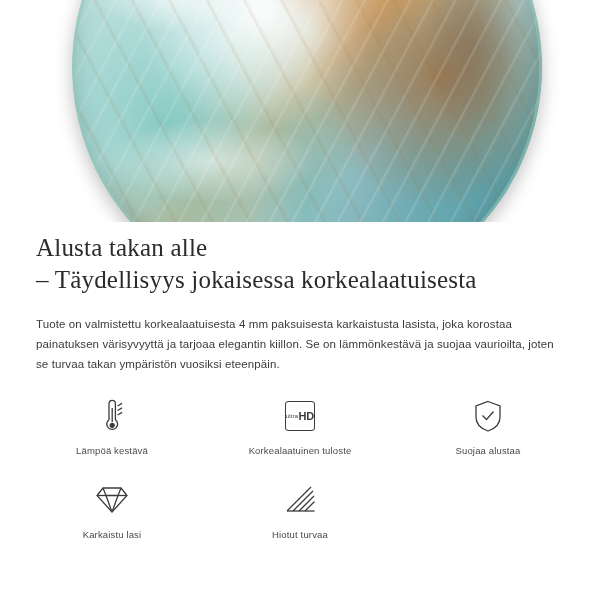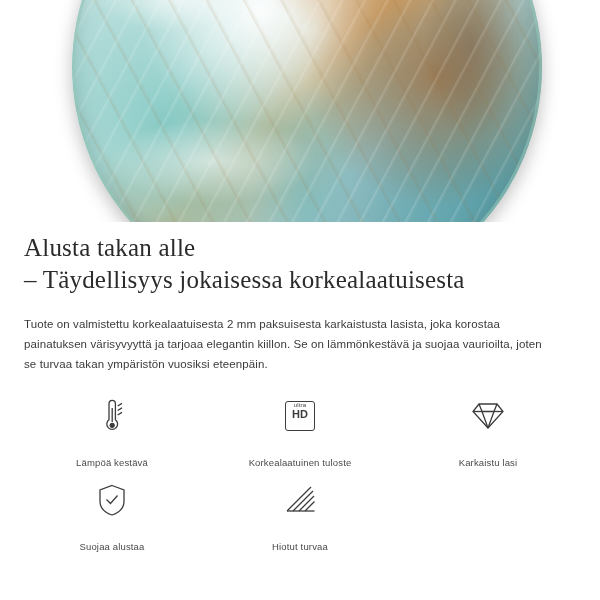--- a/index.html
+++ b/index.html
@@ -58,21 +58,21 @@
       repeating-linear-gradient(118deg, rgba(255,255,255,0.00) 0px, rgba(255,255,255,0.00) 16px, rgba(255,255,255,0.16) 17px, rgba(255,255,255,0.00) 20px),
       repeating-linear-gradient(62deg, rgba(160,110,55,0.00) 0px, rgba(160,110,55,0.00) 28px, rgba(160,110,55,0.13) 29px, rgba(160,110,55,0.00) 33px);
   }
   .hero-edge {
     position: absolute; inset: 0;
     border-radius: 50%;
     box-shadow: inset 0 0 0 3px rgba(150,200,185,0.55), inset 0 -8px 22px rgba(60,110,105,0.35);
   }
 
   
-  .content { position: absolute; left: 24px; top: 232px; width: 540px; }
+  .content { position: absolute; left: 36px; top: 232px; width: 540px; }
   h1.title {
     font-family: "Liberation Serif", serif;
     font-weight: 400;
     font-size: 25px;
     line-height: 32px;
     color: #2b2b2b;
     letter-spacing: 0.2px;
   }
   h1.title .line2 { display: block; }
   p.body {
@@ -97,32 +97,32 @@
   .feature {
     display: flex; flex-direction: column;
     align-items: center; justify-content: flex-start;
   }
   .feature .glyph {
     height: 40px; width: 60px;
     display: flex; align-items: center; justify-content: center;
     color: #3c3c3c;
   }
   .feature .caption {
-    margin-top: 21px;
+    margin-top: 9px;
     font-size: 9.5px;
     color: #4a4a4a;
     text-align: right;
     letter-spacing: 0.15px;
   }
   .hd-badge {
     border: 1.4px solid #3c3c3c;
     border-radius: 3px;
     width: 30px; height: 30px;
-    display: flex; flex-direction: column;
-    align-items: center; 
+    display: flex; 
+    align-items: center; justify-content: center;
     line-height: 1;
   }
   .hd-badge .u { font-size: 6px; letter-spacing: 0.2px; color: #3c3c3c; }
   .hd-badge .h { font-size: 11px; font-weight: bold; color: #3c3c3c; margin-top: 1px; }
 </style>
 </head>
 <body>
 
 <div class="page">
 
@@ -133,21 +133,21 @@
       <div class="hero-edge"></div>
     </div>
 
   </div>
 
   <div class="content">
     <h1 class="title">
       <span>Alusta takan alle</span>
       <span class="line2">– Täydellisyys jokaisessa korkealaatuisesta</span>
     </h1>
-    <p class="body">Tuote on valmistettu korkealaatuisesta 2 mm paksuisesta karkaistusta lasista, joka korostaa painatuksen värisyvyyttä ja tarjoaa elegantin kiillon. Se on lämmönkestävä ja suojaa vaurioilta, joten se turvaa takan ympäristön vuosiksi eteenpäin.</p>
+    <p class="body">Tuote on valmistettu korkealaatuisesta 4 mm paksuisesta karkaistusta lasista, joka korostaa painatuksen värisyvyyttä ja tarjoaa elegantin kiillon. Se on lämmönkestävä ja suojaa vaurioilta, joten se turvaa takan ympäristön vuosiksi eteenpäin.</p>
   </div>
 
   <div class="features">
 
     <div class="feature">
       <div class="glyph">
         <svg width="26" height="34" viewBox="0 0 26 34" fill="none" stroke="#3c3c3c" stroke-width="1.3">
           <path d="M10 4.5a3.2 3.2 0 0 1 6.4 0v16.2a5.4 5.4 0 1 1-6.4 0z"></path>
           <line x1="13.2" y1="9" x2="13.2" y2="23"></line>
           <circle cx="13.2" cy="26.3" r="2.6" fill="#3c3c3c" stroke="none"></circle>
@@ -164,43 +164,43 @@
         <div class="hd-badge">
           <span class="u">ultra</span>
           <span class="h">HD</span>
         </div>
       </div>
       <div class="caption">Korkealaatuinen tuloste</div>
     </div>
 
     <div class="feature">
       <div class="glyph">
+        <svg width="30" height="34" viewBox="0 0 30 34" fill="none" stroke="#3c3c3c" stroke-width="1.3">
+          <path d="M15 2.5 27 7v11c0 7.2-5.2 11.8-12 14C8.2 29.8 3 25.2 3 18V7z"></path>
+          <polyline points="9.5,16.5 13.5,20.5 20.5,12.5"></polyline>
+        </svg>
+      </div>
+      <div class="caption">Suojaa alustaa</div>
+    </div>
+
+    <div class="feature">
+      <div class="glyph">
         <svg width="34" height="30" viewBox="0 0 34 30" fill="none" stroke="#3c3c3c" stroke-width="1.3">
           <path d="M8 3h18l6 7.5L17 27 2 10.5z"></path>
           <path d="M2 10.5h30"></path>
           <path d="M8 3l3 7.5L17 27"></path>
           <path d="M26 3l-3 7.5L17 27"></path>
           <path d="M11 10.5h12"></path>
         </svg>
       </div>
       <div class="caption">Karkaistu lasi</div>
     </div>
 
     <div class="feature">
       <div class="glyph">
-        <svg width="30" height="34" viewBox="0 0 30 34" fill="none" stroke="#3c3c3c" stroke-width="1.3">
-          <path d="M15 2.5 27 7v11c0 7.2-5.2 11.8-12 14C8.2 29.8 3 25.2 3 18V7z"></path>
-          <polyline points="9.5,16.5 13.5,20.5 20.5,12.5"></polyline>
-        </svg>
-      </div>
-      <div class="caption">Suojaa alustaa</div>
-    </div>
-
-    <div class="feature">
-      <div class="glyph">
         <svg width="34" height="30" viewBox="0 0 34 30" fill="none" stroke="#3c3c3c" stroke-width="1.3">
           <path d="M4 26 L28 2"></path>
           <path d="M10 26 L30 6"></path>
           <path d="M16 26 L31 11"></path>
           <path d="M22 26 L31.5 16.5"></path>
           <path d="M4 26 H31.5"></path>
         </svg>
       </div>
       <div class="caption">Hiotut turvaa</div>
     </div>

